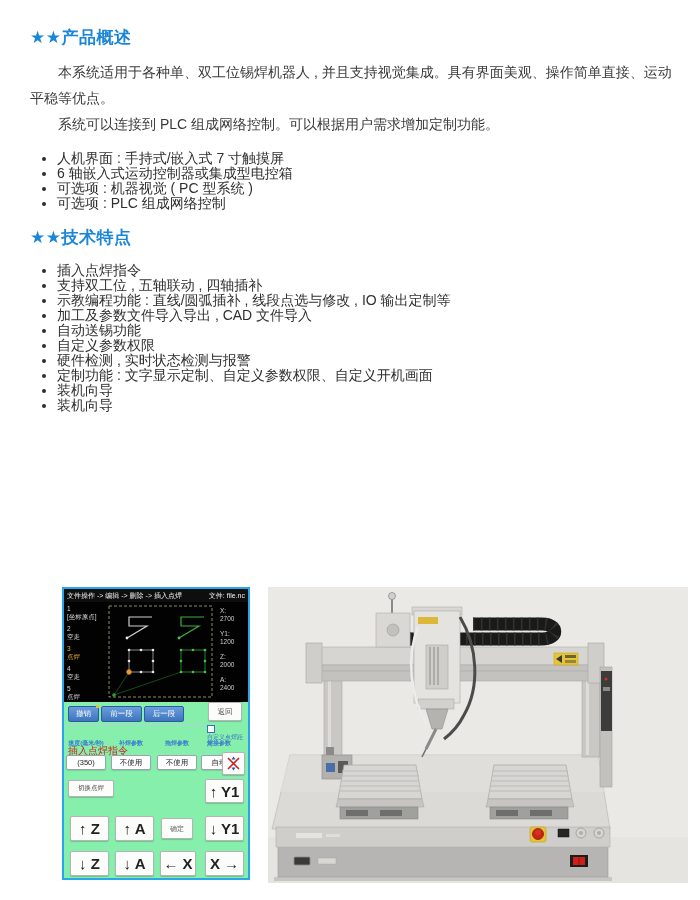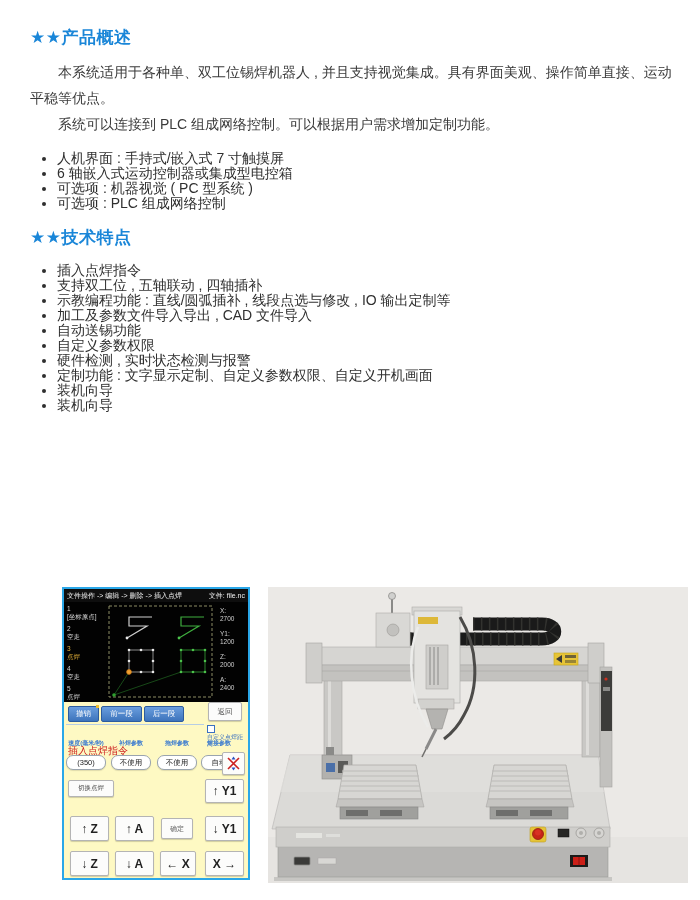--- a/index.html
+++ b/index.html
@@ -12,49 +12,49 @@
   h2.first{margin-top:10px}
   .section p{margin:0;font-size:14px;line-height:26px;text-indent:2em;color:#3a3a3a}
   ul{margin:14px 0 16px;padding-left:27px;list-style:disc}
   li{font-size:14px;line-height:14px;margin:1px 0;color:#2f2f2f}
 
   .figures{position:absolute;left:0;top:587px;width:700px;height:296px}
 
   
   .teach-ui{
     position:absolute;left:62px;top:0;width:188px;height:293px;box-sizing:border-box;
-    border:2px solid #2aa7e8;background:#fef9c3;
+    border:2px solid #2aa7e8;background:#86efac;
   }
   .menubar{height:13px;background:#0e0e0e;color:#f0f0f0;font-size:7px;
     display:flex;justify-content:space-between;align-items:center;padding:0 3px;white-space:nowrap;overflow:hidden}
   .tcanvas{position:relative;height:100px;background:#020202;overflow:hidden}
   .steps{position:absolute;left:3px;top:3px;width:41px;color:#d8d8d8;font-size:6.5px;line-height:8px}
   .step{margin-bottom:4px}
   .step.active{color:#e8b43a}
   .coords{position:absolute;right:1px;top:5px;width:27px;color:#cfcfcf;font-size:6.5px;line-height:8px}
   .coord{margin-bottom:7px}
   .path-svg{position:absolute;left:44px;top:3px}
   .panel{position:relative;height:178px}
   .pbtn{position:absolute;background:linear-gradient(#6a9ede,#3d74bc);color:#fff;border:1px solid #2d5c9e;
     border-radius:2px;font-size:7.5px;display:flex;align-items:center;justify-content:center}
   .wbtn{position:absolute;background:#fcfcfb;border:1px solid #b4b4b4;border-radius:2px;
     box-shadow:0 1px 1px rgba(0,0,0,.18);color:#222;display:flex;align-items:center;justify-content:center;
-    font-weight:bold;font-size:12px}
+    font-weight:bold;font-size:15px}
   .b-undo{left:4px;top:4px;width:29px;height:14px}
   .b-undo::after{content:"";position:absolute;right:-1px;top:-2px;width:3px;height:3px;background:#f0c030}
   .b-prev{left:37px;top:4px;width:39px;height:14px}
   .b-next{left:80px;top:4px;width:38px;height:14px}
   .b-back{right:6px;top:0;width:32px;height:17px;font-size:7.5px;color:#555;font-weight:normal}
   .divider{position:absolute;left:2px;top:22px;width:138px;border-top:1px solid #b6cde4}
   .hint{position:absolute;left:4px;top:42px;color:#cc2020;font-size:10px}
   .chk{position:absolute;right:4px;top:23px;width:37px;font-size:6px;line-height:7px;color:#3a70c0}
   .chk .box{width:8px;height:8px;border:1px solid #3a70c0;background:#fff;margin-bottom:1px;box-sizing:border-box}
   .pcol{position:absolute;top:38px;width:40px;text-align:center}
   .pcol .ph{color:#3d7ccf;font-size:6px;line-height:7px;height:15px;font-weight:bold}
-  .pcol .pv{height:13px;background:#fff;border:1px solid #9aa4ae;border-radius:7px;font-size:7.5px;color:#222;
+  .pcol .pv{height:13px;background:#fff;border:1px solid #9aa4ae;border-radius:2px;font-size:7.5px;color:#222;
     display:flex;align-items:center;justify-content:center;box-shadow:0 1px 1px rgba(0,0,0,.12)}
   .pc0{left:2px}.pc1{left:47px}.pc2{left:93px}.pc3{left:137px;width:36px}
   .b-icon{right:3px;top:50px;width:21px;height:21px}
   .b-switch{left:4px;top:78px;width:44px;height:15px;font-size:6.5px;color:#444;font-weight:normal}
   .b-upy1{right:4px;top:77px;width:37px;height:22px}
   .b-upz{left:6px;top:114px;width:37px;height:23px}
   .b-upa{left:51px;top:114px;width:37px;height:23px}
   .b-ok{left:97px;top:116px;width:30px;height:19px;font-size:7px;color:#666;font-weight:normal}
   .b-dny1{right:4px;top:114px;width:37px;height:23px}
   .b-dnz{left:6px;top:149px;width:37px;height:23px}

